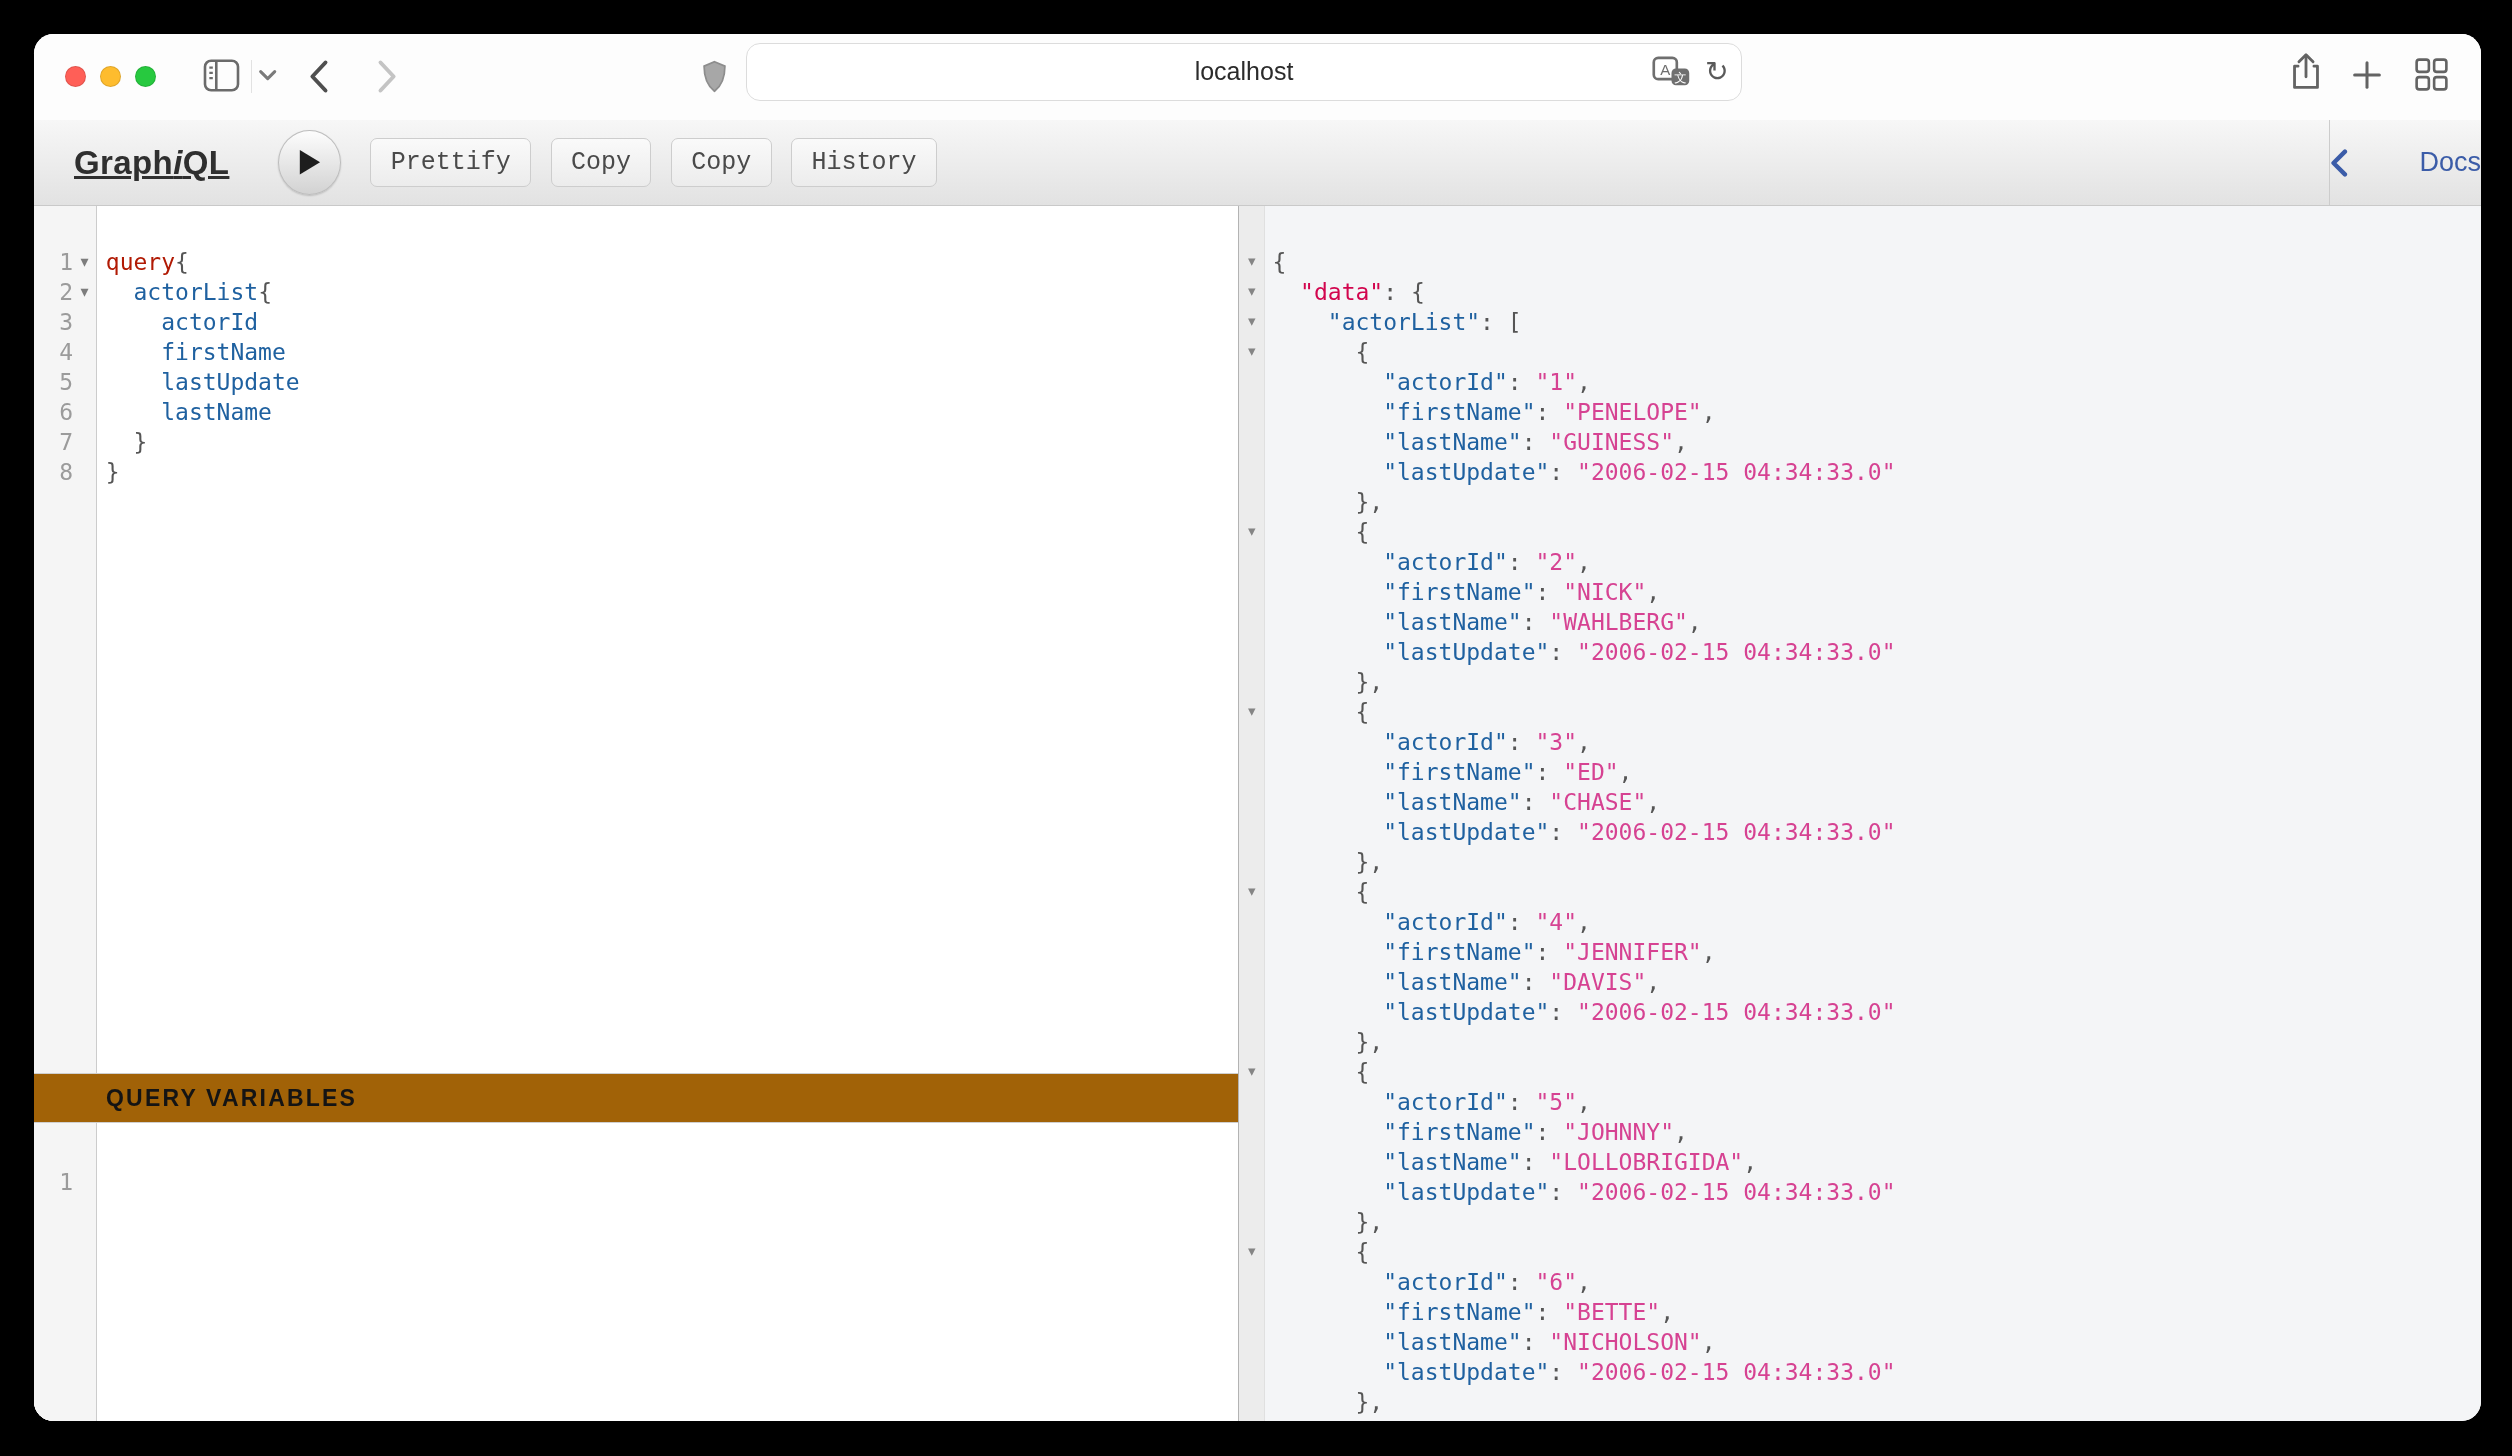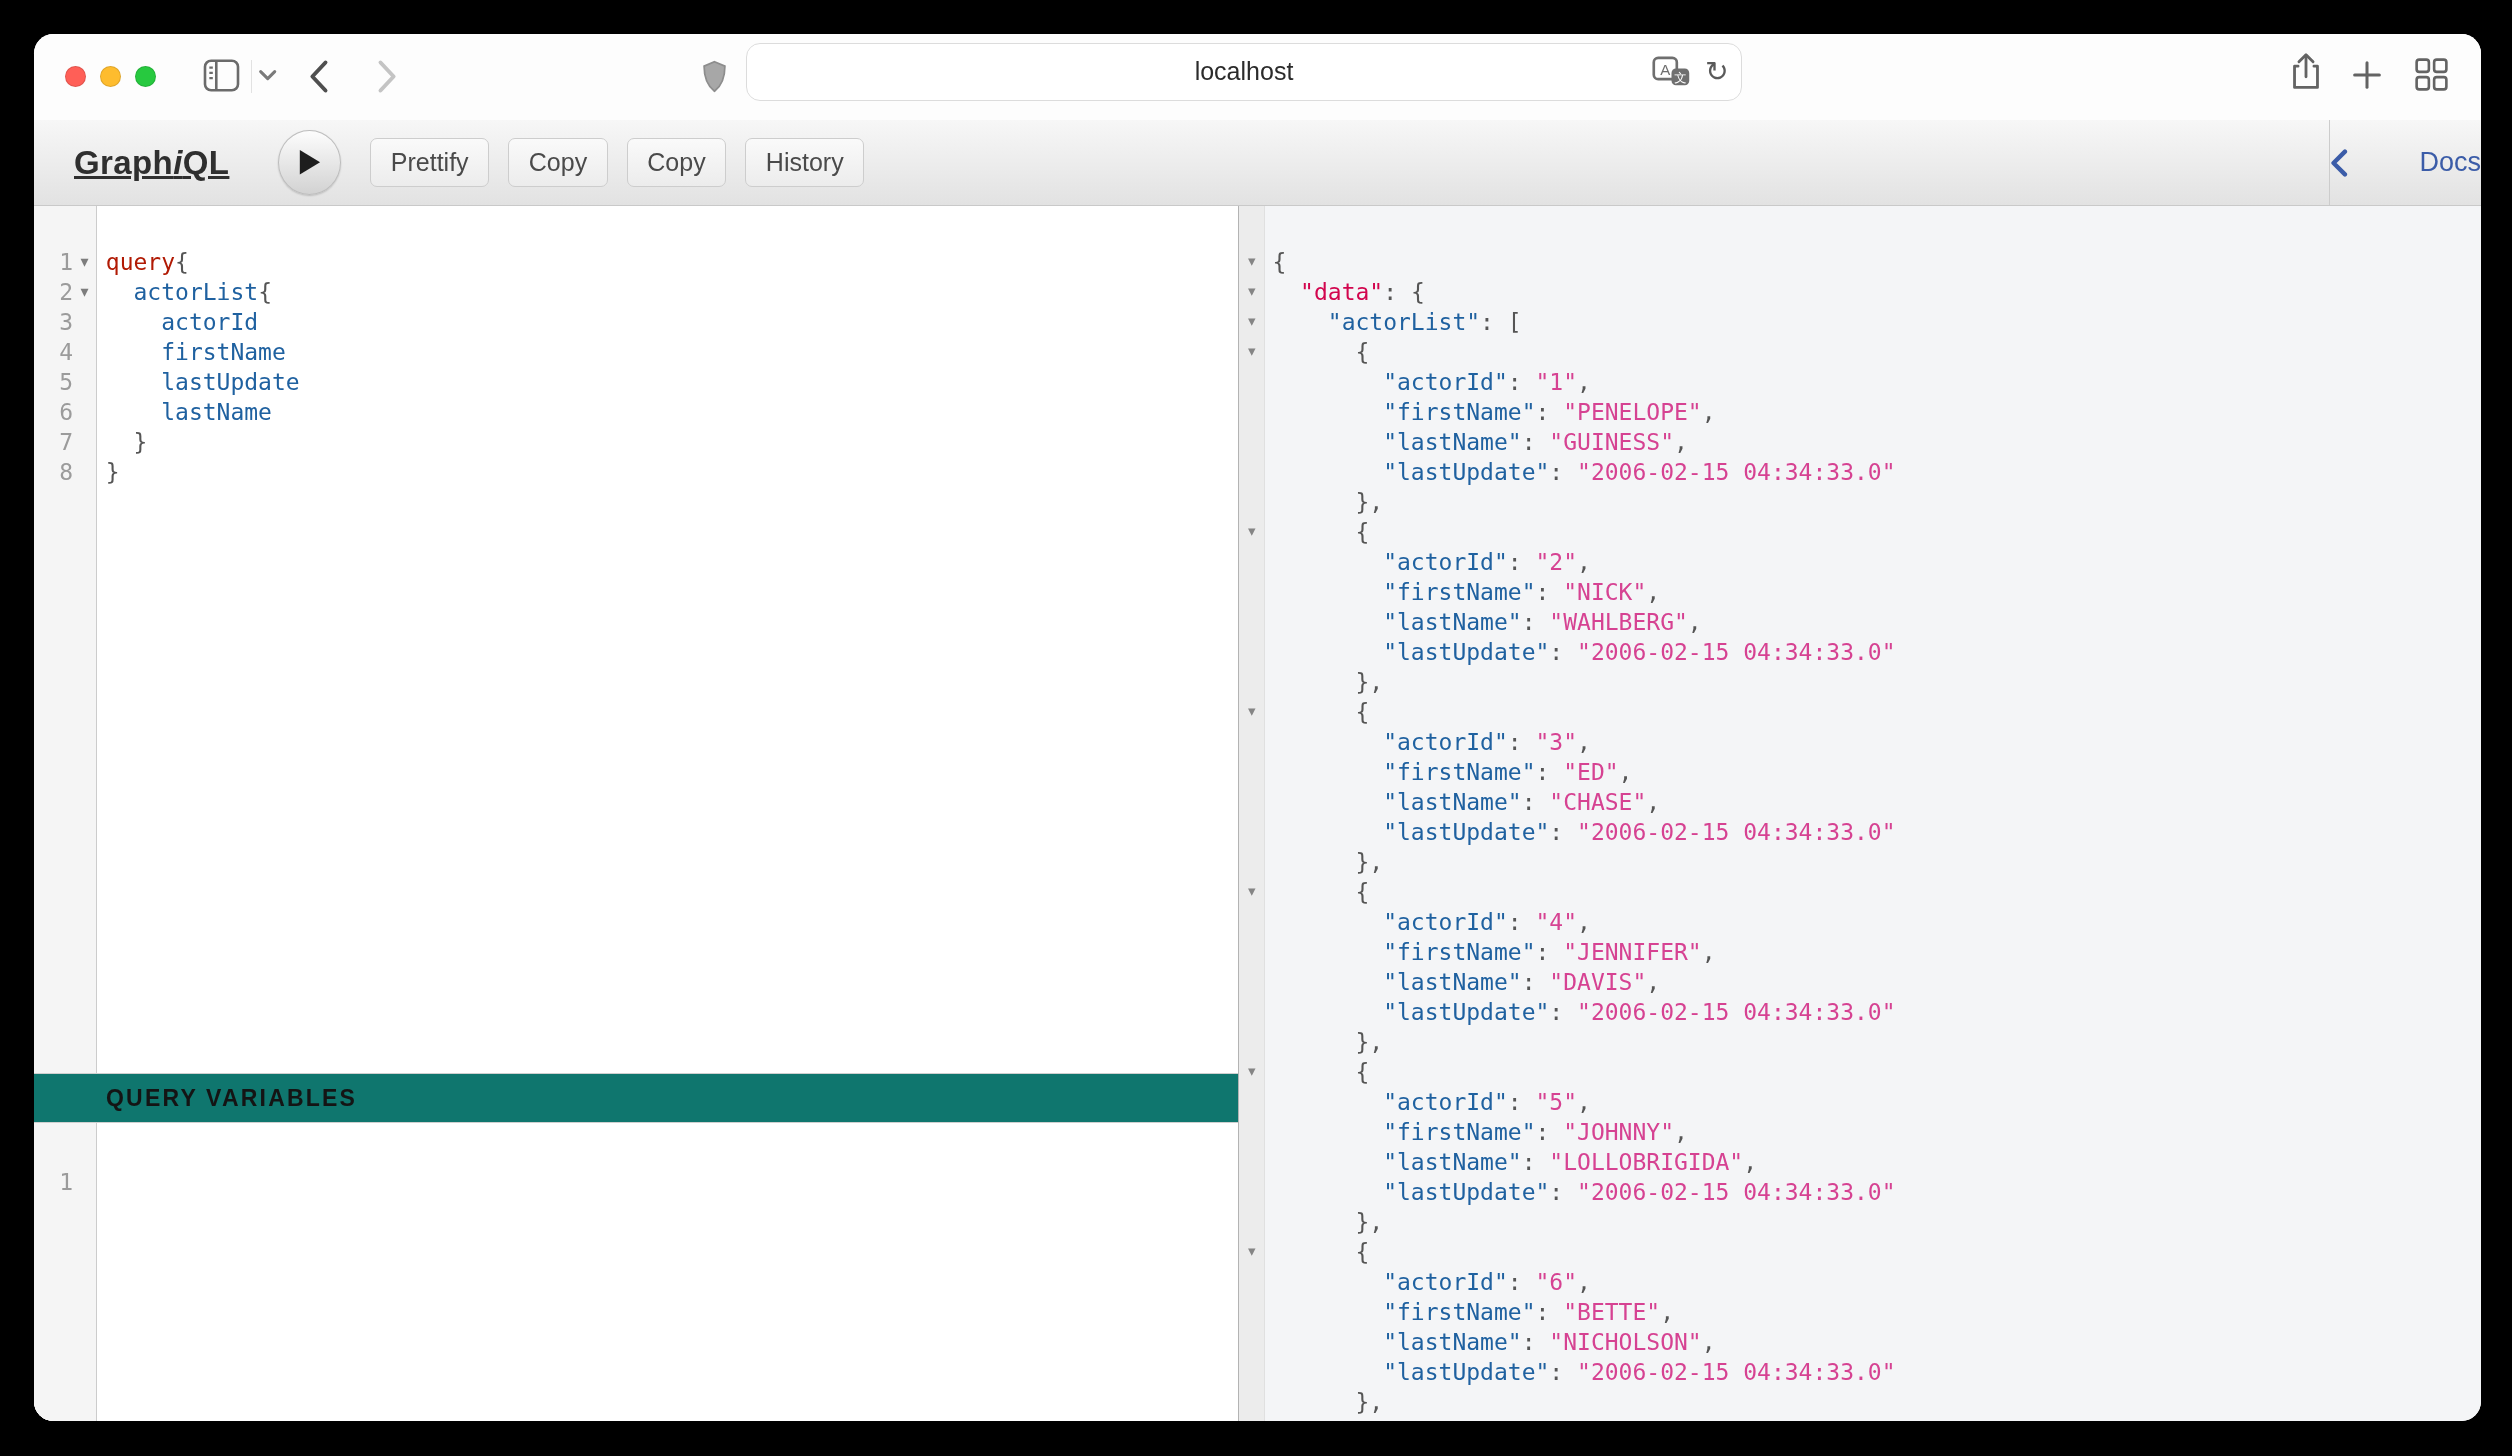--- a/index.html
+++ b/index.html
@@ -28,21 +28,21 @@
   .gql-header { position:relative; height:86px; background:linear-gradient(#f7f7f7,#e2e2e2);
                 border-bottom:0.9px solid #c9c9c9; display:flex; align-items:center; padding-left:40px; }
   .logo { font-size:33px; font-weight:600; color:#2f2f2f; letter-spacing:0.4px;text-decoration:underline; }
   .logo em { font-style:italic; font-weight:600; }
   .exec-btn { margin-left:49px; width:63px; height:65px; border-radius:50%;
               background:linear-gradient(#fdfdfd,#d2d2d2); border:0.9px solid #bdbdbd;
               box-shadow:0 0.9px 1.8px rgba(0,0,0,.18); display:flex; align-items:center; justify-content:center; }
   .gbtns { display:flex; gap:19.4px; margin-left:29px; }
   .gbtn { height:49px; padding:0 19.4px; font-size:25px; color:#4a4a4a;
           background:linear-gradient(#fafafa,#ececec); border:0.9px solid #cdcdcd; border-radius:7px;
-          display:flex; align-items:center; font-family:Liberation Sans, sans-serif; }
+          display:flex; align-items:center; font-family:Liberation Mono, monospace; }
   .docs-wrap { position:absolute; right:0; top:0; bottom:0; width:152px; border-left:0.9px solid #ccc;
                display:flex; align-items:center; justify-content:space-between; gap:12.3px; }
   .docs-label { font-size:27px; color:var(--docs-blue,#3B5CA8); }
 
   
   .main { display:flex; height:1216px; }
   .left-pane { width:1204px; display:flex; flex-direction:column; background:#fff; }
   .query-editor { height:867px; display:flex; overflow:hidden; }
   .gutter { width:63px; background:#f5f5f5; border-right:0.9px solid #ccc; padding-top:41px; flex-shrink:0; }
   .gut-row { height:30px; display:flex; align-items:center; }
@@ -51,21 +51,21 @@
   .gut-arrow { width:23px; text-align:center; font-size:16px; color:#7d7d7d; line-height:30px; }
   .code-area { flex:1; padding:41px 0 0 8.8px; overflow:hidden; background:#fff; }
   .code-line { height:30px; line-height:30px; white-space:pre;
                font-family:"DejaVu Sans Mono", monospace; font-size:23px; }
   .c-kw  { color:var(--kw,#B11A04); }
   .c-prop{ color:var(--prop,#1F61A0); }
   .c-str { color:var(--str,#D64292); }
   .c-def { color:var(--def,#D2054E); }
   .c-pun { color:var(--pun,#555555); }
 
-  .vars-header { height:50px; background:#0f766e; border-top:0.9px solid #cfcfcf; border-bottom:0.9px solid #cfcfcf;
+  .vars-header { height:50px; background:#a16207; border-top:0.9px solid #cfcfcf; border-bottom:0.9px solid #cfcfcf;
                  display:flex; align-items:center; padding-left:72px; }
   .vars-title { font-size:23px; font-weight:bold; color:#141414; letter-spacing:2.2px; }
   .vars-editor { flex:1; display:flex; background:#fff; }
   .vars-gutter { width:63px; background:#f5f5f5; border-right:0.9px solid #ccc; padding-top:44px; flex-shrink:0; }
 
   .right-pane { flex:1; display:flex; background:#f4f5f7; border-left:1.8px solid #b3b3b3; overflow:hidden; }
   .fold-gutter { width:26.4px; background:#ececec; border-right:0.9px solid #e0e0e0; padding-top:41px; flex-shrink:0; }
   .fold-row { height:30px; text-align:center; font-size:15px; color:#858585; line-height:27px; }
   .resp-area { flex:1; padding:41px 0 0 7px; overflow:hidden; }
 

